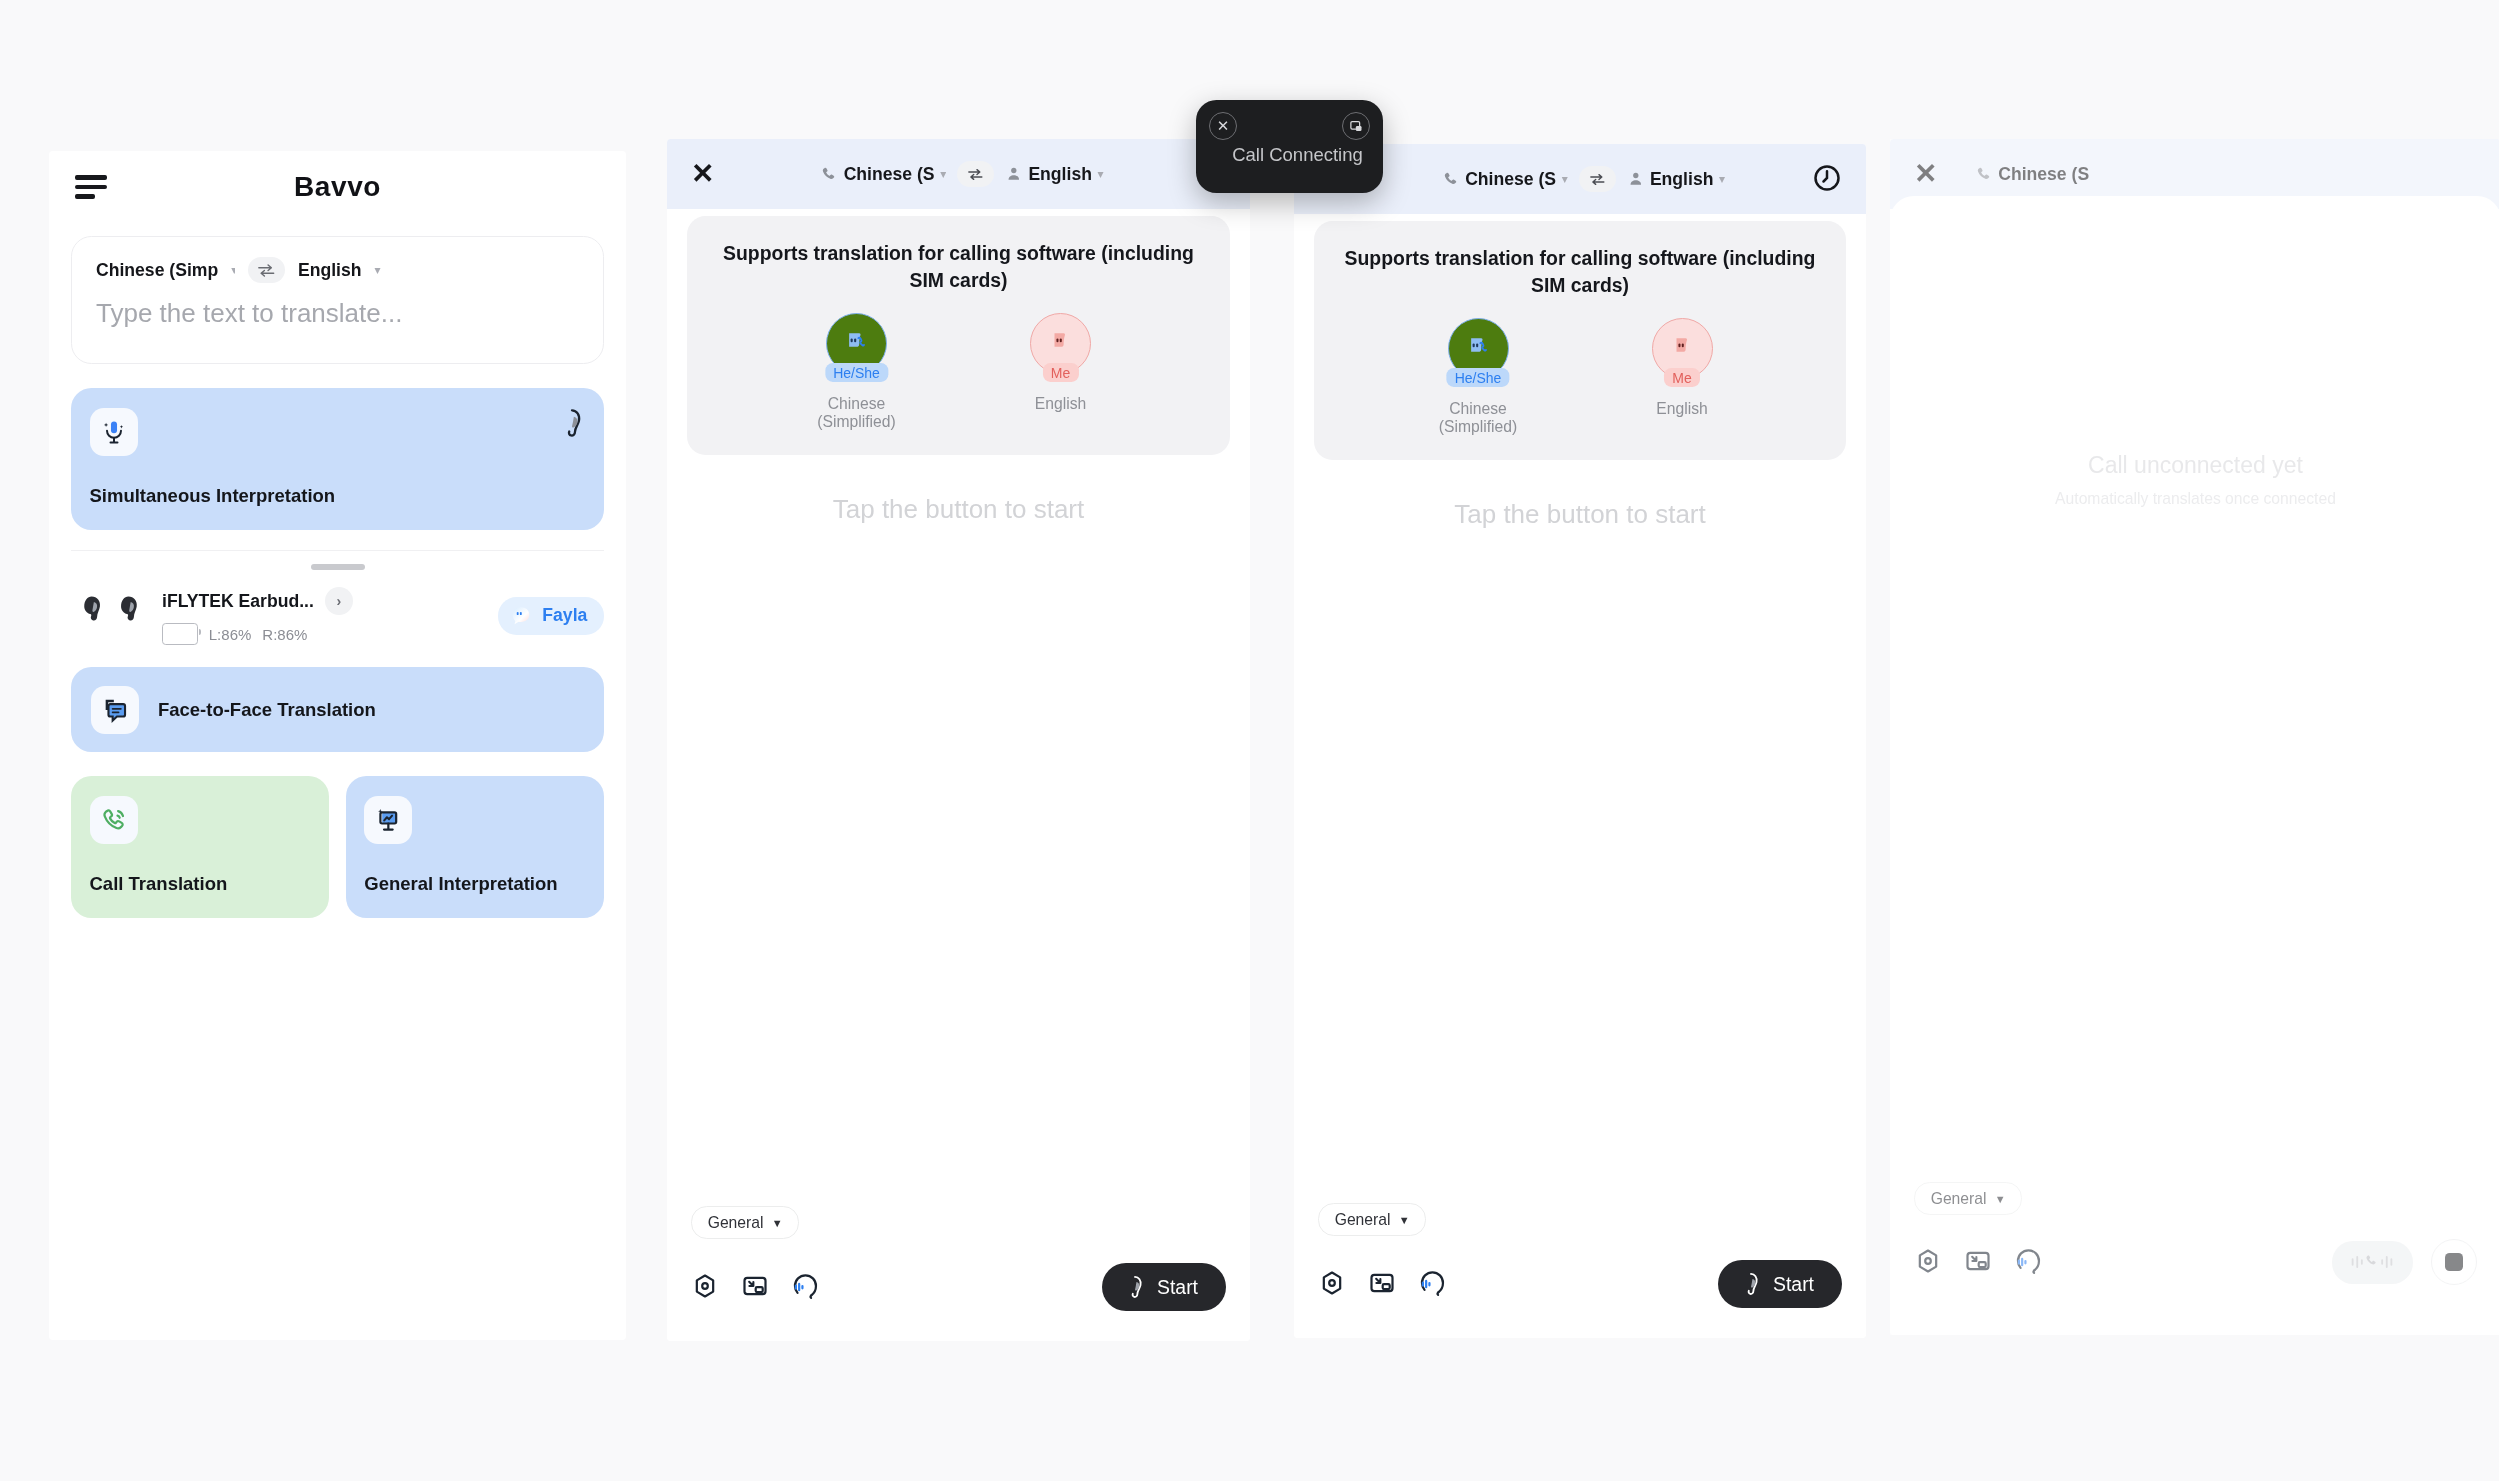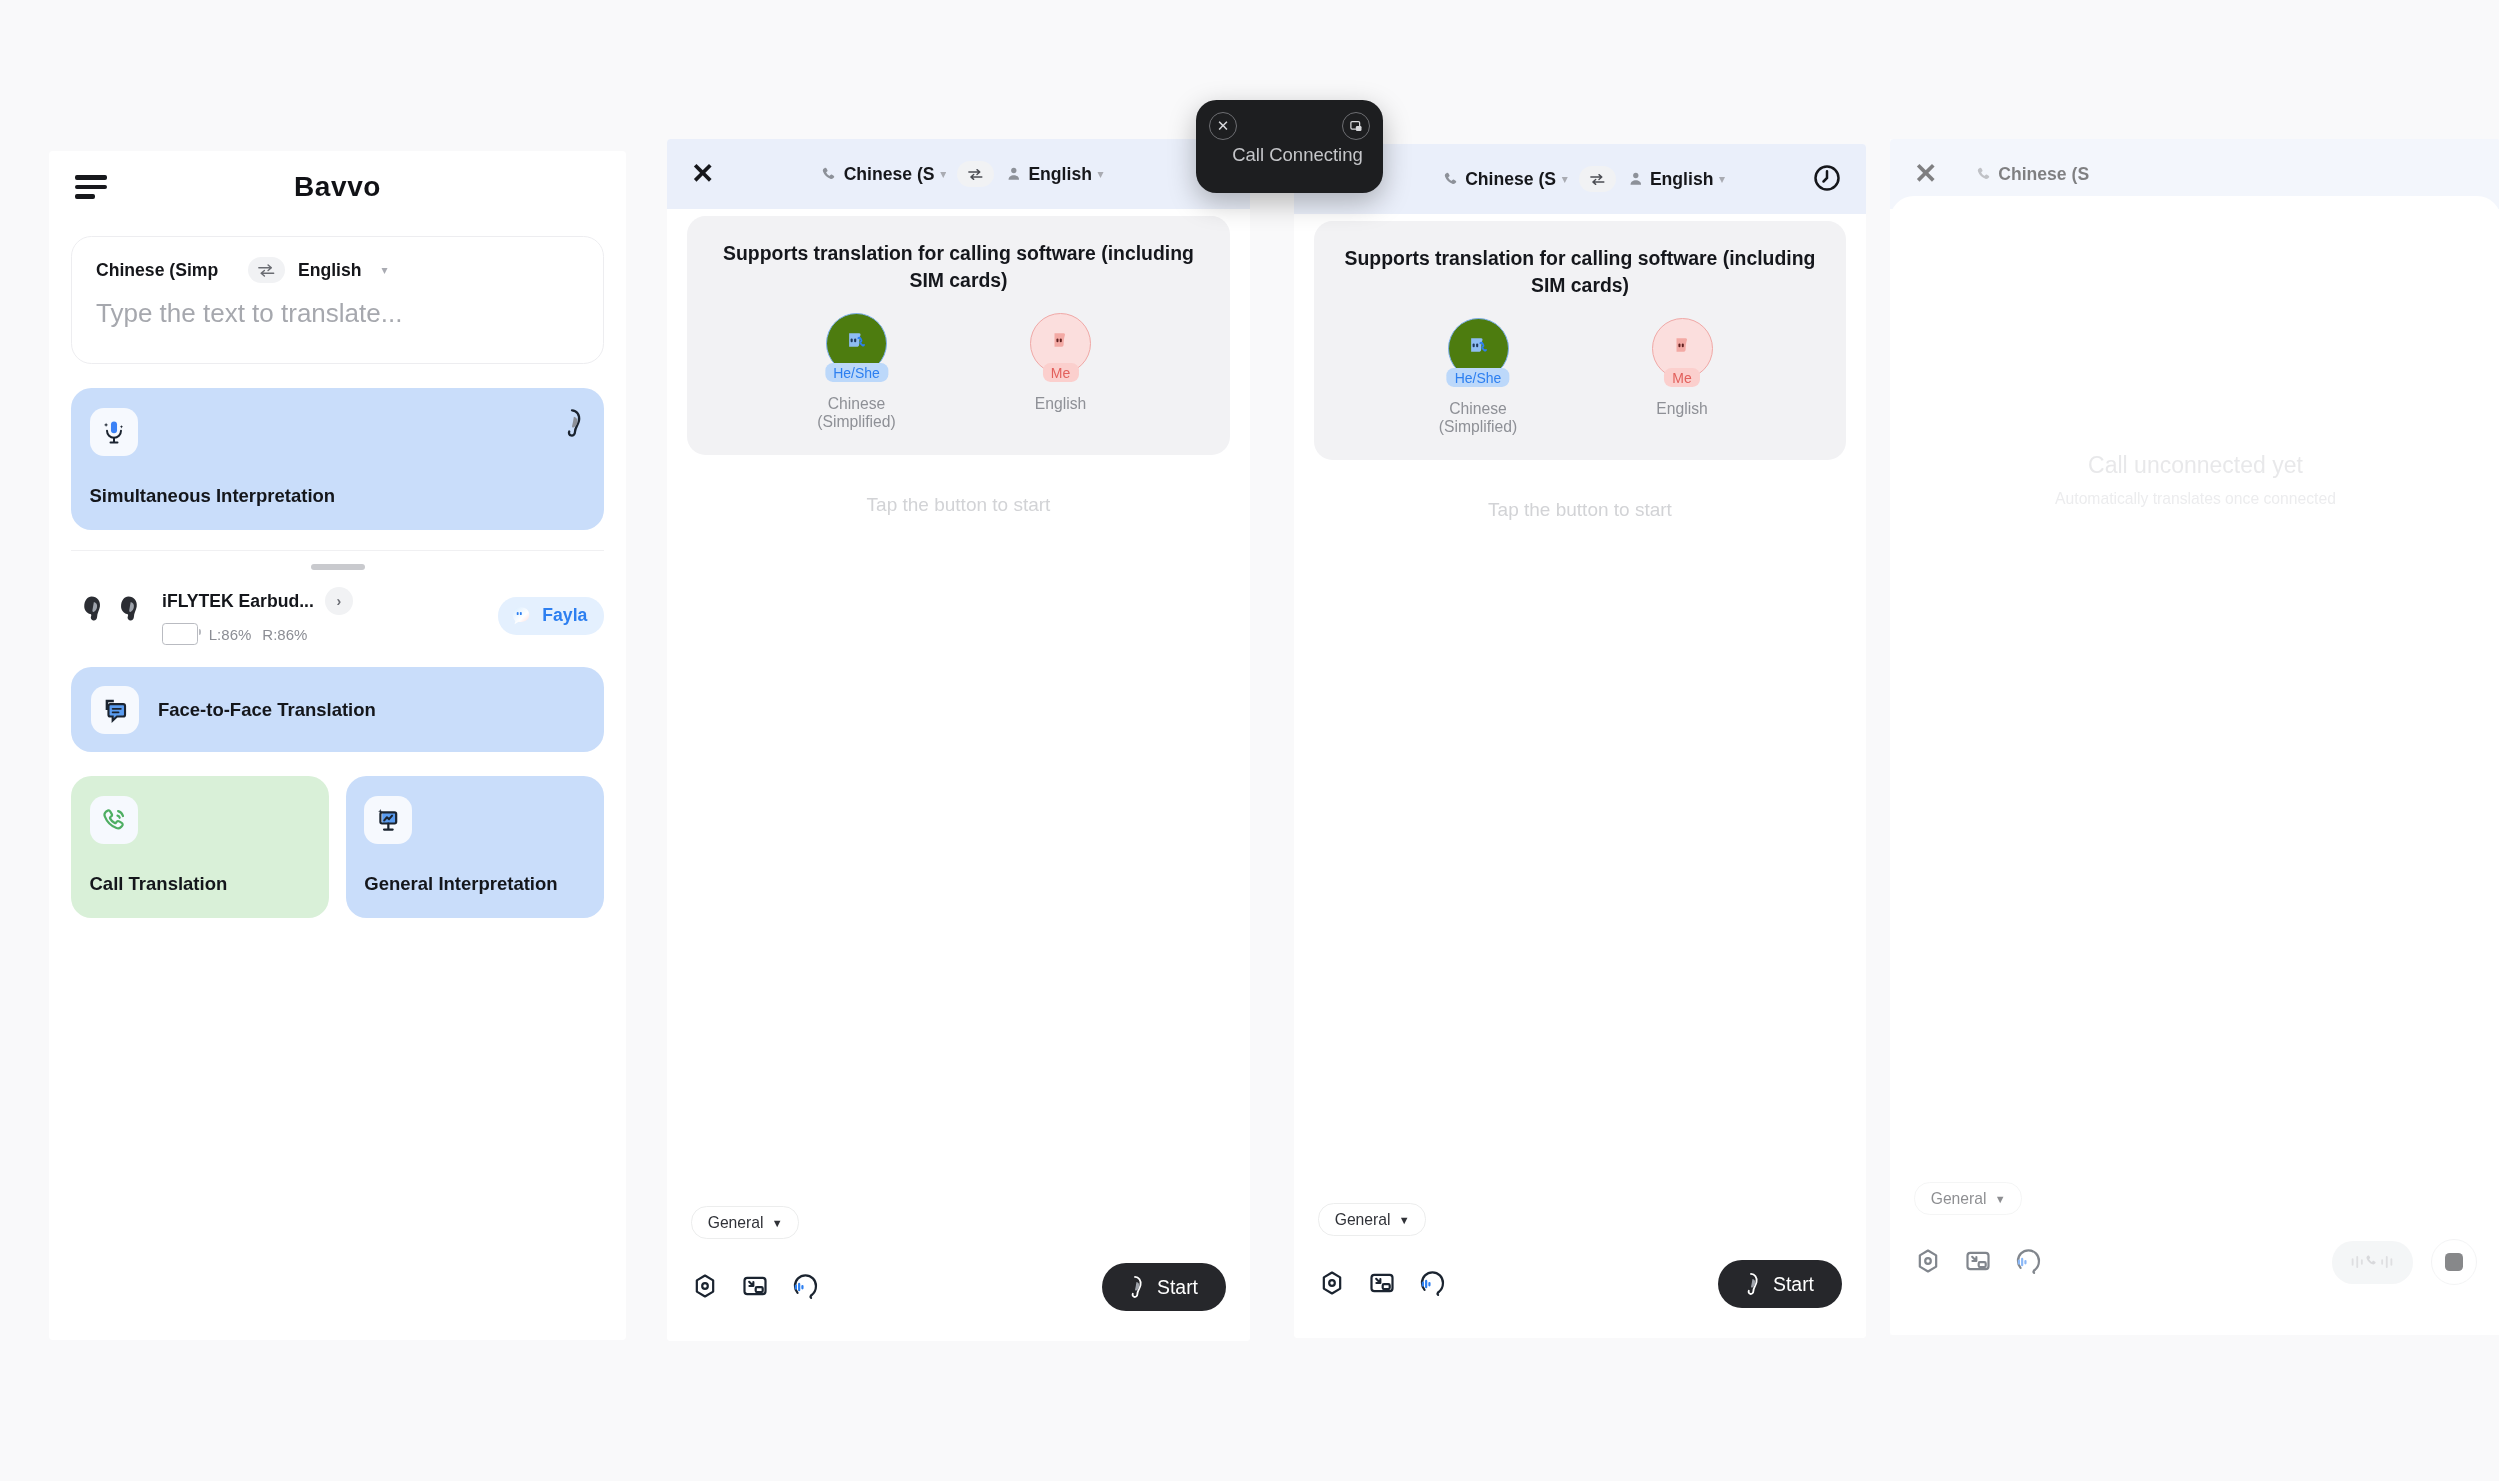--- a/index.html
+++ b/index.html
@@ -20,21 +20,21 @@
   .p1-header{height:72px;display:flex;align-items:center;padding:0 26px;position:relative;}
   .ham{width:31.5px;height:24px;display:flex;flex-direction:column;justify-content:space-between;cursor:pointer;}
   .ham i{display:block;height:4.6px;background:#17181c;border-radius:1.9px;}
   .ham i:nth-child(1){width:31.5px;}
   .ham i:nth-child(2){width:31.5px;}
   .ham i:nth-child(3){width:20.4px;}
   .brand{position:absolute;left:0;right:0;text-align:center;font-size:28px;font-weight:700;color:#111216;letter-spacing:0.6px;pointer-events:none;}
 
   .txtcard{margin:13px 22px 0 22px;border:0.9px solid #ededf0;border-radius:20.4px;height:126px;position:relative;background:#fff;}
   .langrow{display:flex;align-items:center;gap:13px;padding:20.4px 0 0 24px;}
-  .langsel{display:flex;align-items:center;gap:20px;font-size:17.6px;color:#15161a;font-weight:600;max-width:139px;white-space:nowrap;overflow:hidden;}
+  .langsel{display:flex;align-items:center;gap:13px;font-size:17.6px;color:#15161a;font-weight:600;max-width:139px;white-space:nowrap;overflow:hidden;}
   .chev{font-size:12px;color:#a9abb2;font-weight:400;}
   .swapbtn{width:37px;height:26px;border-radius:13px;background:#f1f2f4;display:flex;align-items:center;justify-content:center;}
   .placeholder{position:absolute;left:24px;top:61px;font-size:26px;color:#a6a8ae;}
 
   .grid2{display:flex;gap:16.7px;margin:24px 22px 0 22px;}
   .tile{flex:1;border-radius:20.4px;padding:20.4px 18.5px 22px 18.5px;position:relative;min-height:100px;box-sizing:border-box;}
   .tile.blue{background:#c9ddfa;}
   .tile.pink{background:#fbd6d6;}
   .tile.green{background:#d9f0d8;}
   .tile.blue2{background:#c9ddfa;}
@@ -68,21 +68,21 @@
   .avrow{display:flex;justify-content:center;gap:93px;margin-top:20.4px;}
   .avcol{width:111px;text-align:center;position:relative;}
   .avcircle{width:59px;height:59px;border-radius:50%;margin:0 auto;position:relative;display:flex;align-items:center;justify-content:center;}
   .avcircle.b{background:#4d7c0f;border:1.9px solid #7fb0ef;}
   .avcircle.r{background:#fbdedd;border:1.9px solid #f0a8a6;}
   .avtag{position:absolute;left:50%;transform:translateX(-50%);bottom:-9.3px;border-radius:7.4px;font-size:14px;padding:1.9px 8.3px;white-space:nowrap;}
   .avtag.b{background:#bcd8fa;color:#2d7ff0;}
   .avtag.r{background:#fbcfcd;color:#e2605c;}
   .avlang{margin-top:20.4px;font-size:15.7px;color:#8e9096;}
 
-  .hint{position:absolute;left:0;right:0;text-align:center;font-size:19px;color:#d2d3d6;}
+  .hint{position:absolute;left:0;right:0;text-align:center;font-size:26px;color:#d2d3d6;}
   .hint2{position:absolute;left:0;right:0;text-align:center;}
   .hint2 .h2a{font-size:23px;color:#d5d6d9;}
   .hint2 .h2b{font-size:15.7px;color:#dcdde0;margin-top:11px;}
 
   .bottombar{position:absolute;left:0;right:0;bottom:50px;padding:0 24px;box-sizing:border-box;}
   .genpill{display:inline-flex;align-items:center;gap:8.3px;border:0.9px solid #eceded;border-radius:15.7px;padding:6.5px 15.7px;font-size:15.7px;color:#303238;background:#fff;}
   .caret{font-size:11px;color:#303238;}
   .ctrlrow{display:flex;align-items:center;margin-top:24px;}
   .iconsL{display:flex;align-items:center;gap:22px;}
   .spacer{flex:1;}

